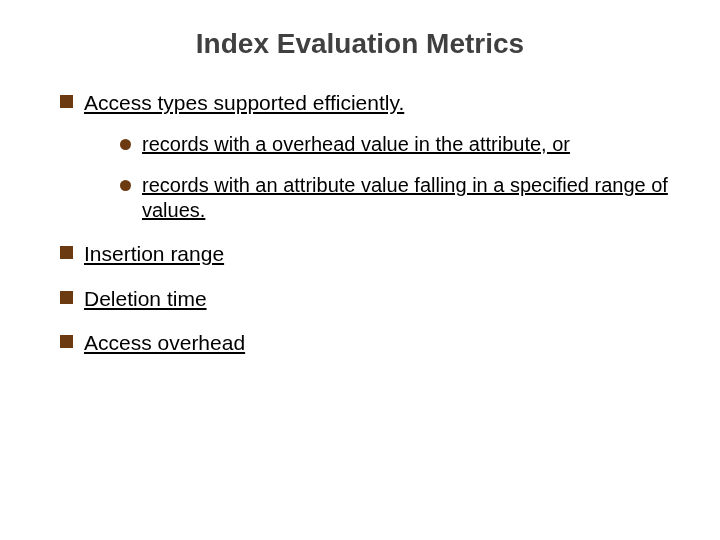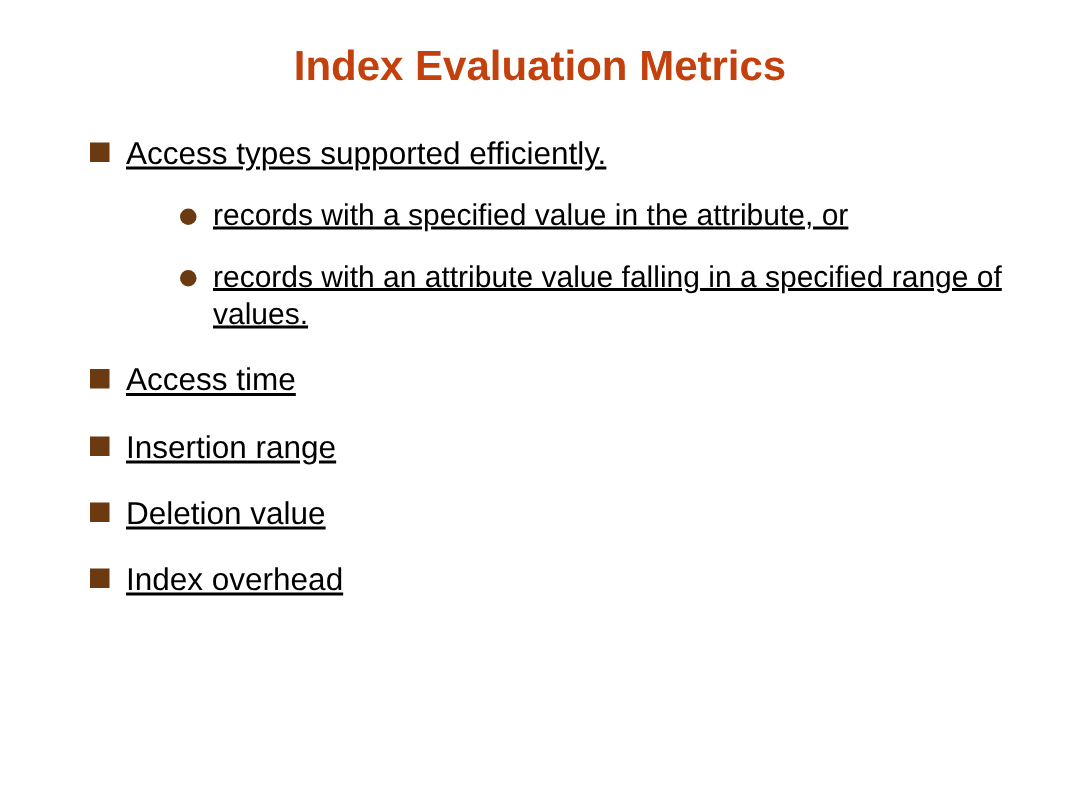--- a/index.html
+++ b/index.html
@@ -14,21 +14,21 @@
   .slide {
     width: 720px;
     height: 540px;
     box-sizing: border-box;
     padding: 24px 40px 0 40px;
   }
   .title {
     text-align: center;
     font-size: 28px;
     font-weight: bold;
-    color: #c2410c;
+    color: #404040;
     margin: 4px 0 30px 0;
   }
   .l1 {
     list-style: none;
     padding-left: 20px;
     margin: 0;
     text-decoration: underline;
   }
   .l1 > li {
     position: relative;
@@ -72,33 +72,30 @@
 </head>
 <body>
 
 <div class="slide">
   <div class="title">Index Evaluation Metrics</div>
   <ul class="l1">
     <li>
       <span>Access types supported efficiently.</span>
       <ul class="l2">
         <li>
-          <span>records with a specified value in the attribute, or</span>
+          <span>records with a overhead value in the attribute, or</span>
         </li>
         <li>
           <span>records with an attribute value falling in a specified range of values.</span>
         </li>
       </ul>
     </li>
     <li>
-      <span>Access time</span>
-    </li>
-    <li>
       <span>Insertion range</span>
     </li>
     <li>
-      <span>Deletion value</span>
+      <span>Deletion time</span>
     </li>
     <li>
-      <span>Index overhead</span>
+      <span>Access overhead</span>
     </li>
   </ul>
 </div>
 
 </body></html>

